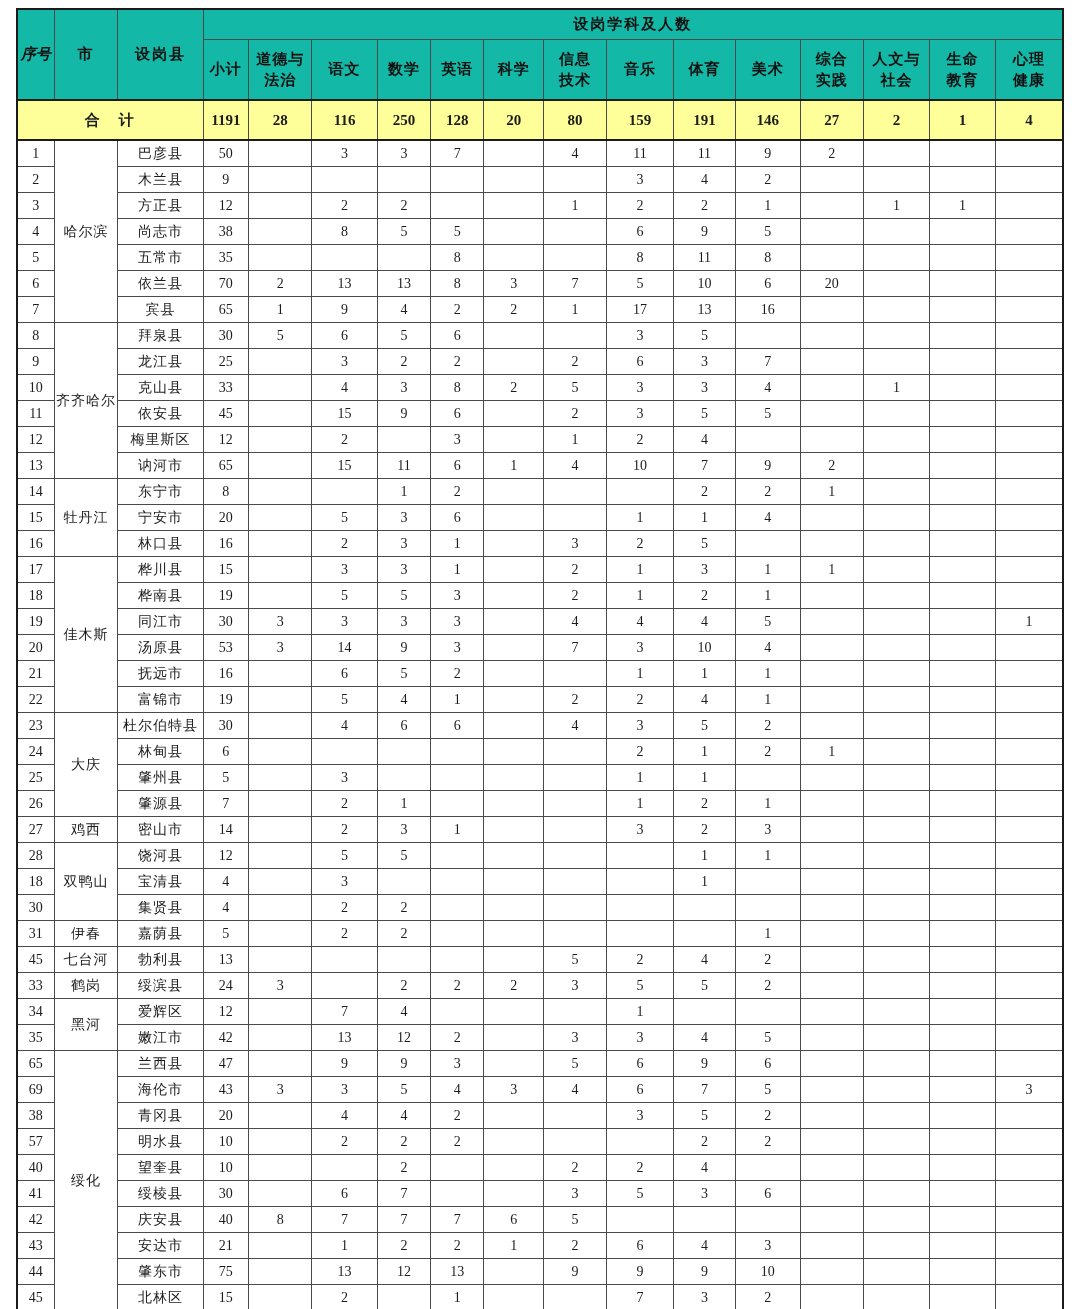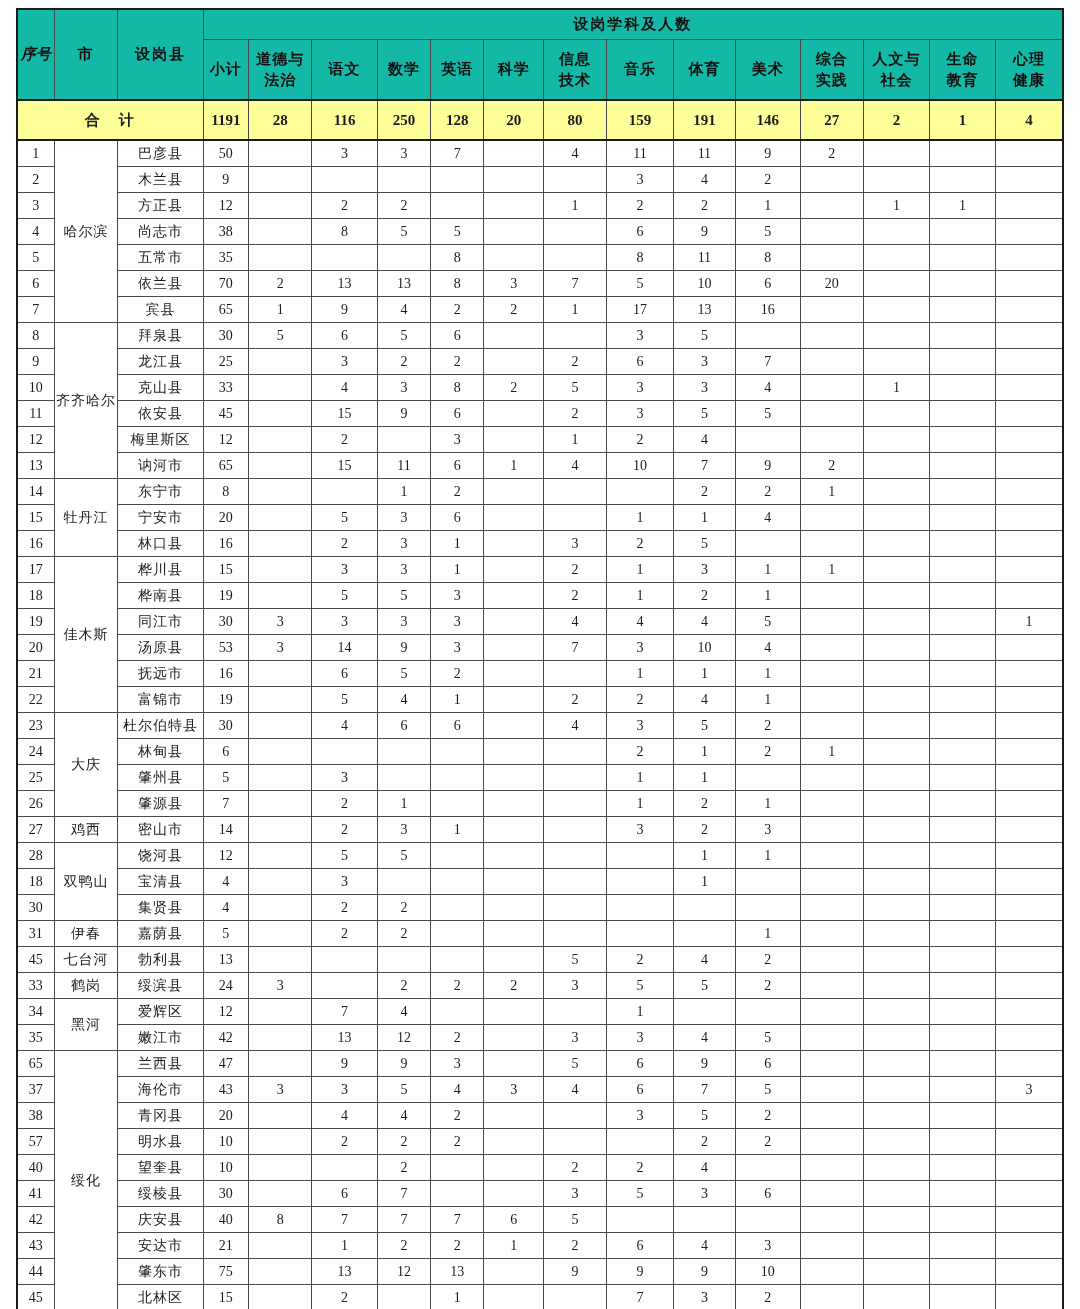--- a/index.html
+++ b/index.html
@@ -799,21 +799,21 @@
           <td class="val-cell">5</td>
           <td class="val-cell">6</td>
           <td class="val-cell">9</td>
           <td class="val-cell">6</td>
           <td class="val-cell"></td>
           <td class="val-cell"></td>
           <td class="val-cell"></td>
           <td class="val-cell"></td>
         </tr>
         <tr class="data-row">
-          <td class="seq-cell">37</td>
+          <td class="seq-cell">69</td>
           <td class="county-cell">海伦市</td>
           <td class="val-cell">43</td>
           <td class="val-cell">3</td>
           <td class="val-cell">3</td>
           <td class="val-cell">5</td>
           <td class="val-cell">4</td>
           <td class="val-cell">3</td>
           <td class="val-cell">4</td>
           <td class="val-cell">6</td>
           <td class="val-cell">7</td>

